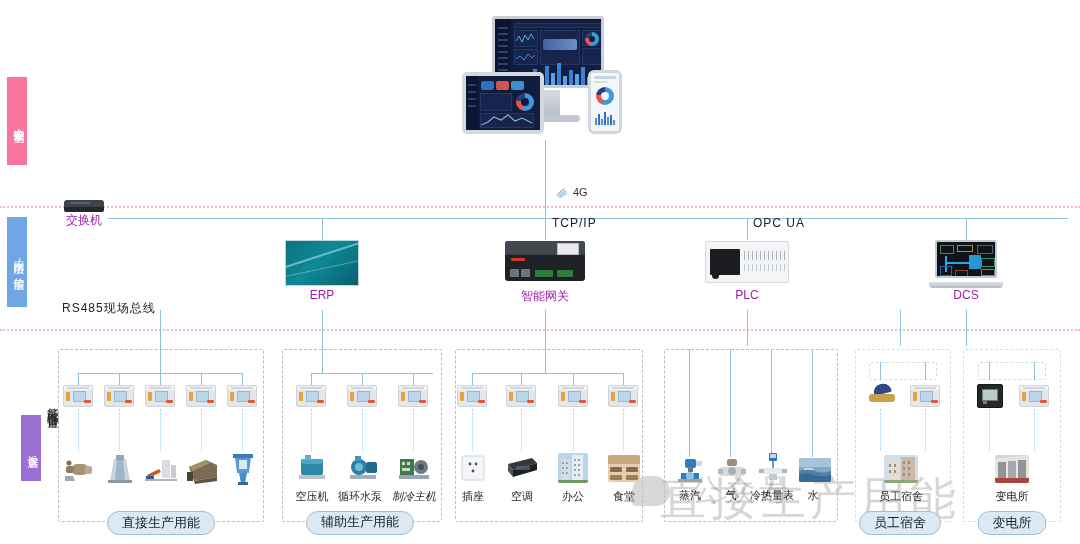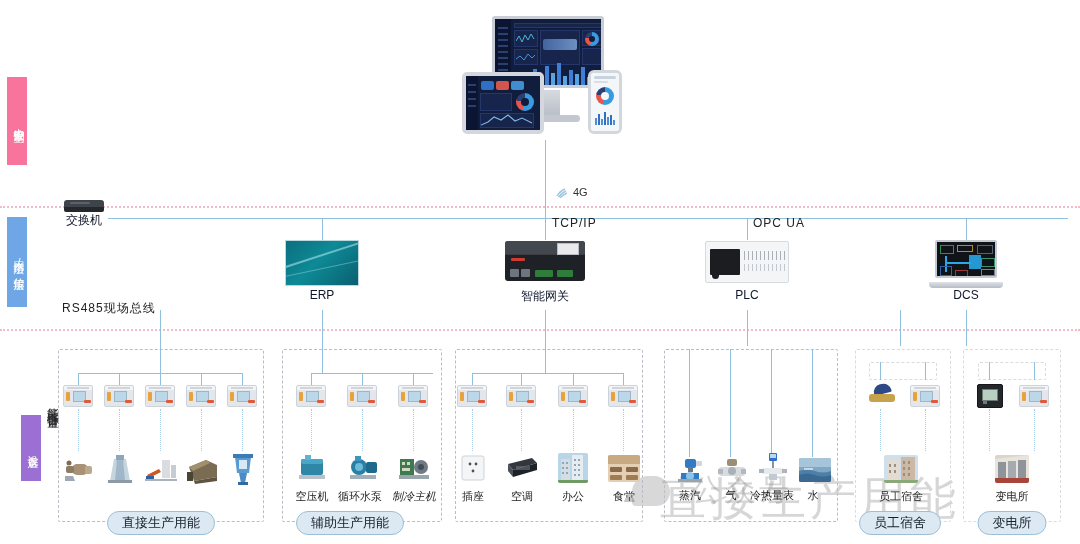--- a/index.html
+++ b/index.html
@@ -92,21 +92,21 @@
   }
   .donut::after {
     content:""; position:absolute; inset: 26%; border-radius: 50%; background: #101d3d;
   }
   .donut-l::after { background: #f4f7fa; }
   .spark { position: absolute; }
   .chip { position: absolute; border-radius: 2px; }
 
   
   .dev-label {
-    position: absolute; text-align: center; font-size: 12px; color: #0f172a;
+    position: absolute; text-align: center; font-size: 12px; color: #a21caf;
     white-space: nowrap; transform: translateX(-50%);
   }
   .proto-label {
     position: absolute; font-size: 12px; color: #222; letter-spacing: 1px;
     font-family: "Liberation Sans", sans-serif; white-space: nowrap;
   }
 
   
   .switch-art {
     position: absolute; width: 40px; height: 12px;
@@ -554,21 +554,21 @@
       <rect x="9" y="9" width="3" height="3" fill="#cfd8c4"></rect>
       <rect x="4" y="15" width="8" height="3" fill="#cfd8c4"></rect>
       <circle cx="23" cy="14" r="7" fill="#6e7a85"></circle>
       <circle cx="23" cy="14" r="3" fill="#444d56"></circle>
       <rect x="1" y="22" width="30" height="4" fill="#9aa4ad"></rect>
     </svg>
   </div>
   <div class="thumb-label" style="left:312px; top:489px;">空压机</div>
   <div class="thumb-label" style="left:360px; top:489px;">循环水泵</div>
   <div class="thumb-label" style="left:414px; top:489px;font-style:italic;">制冷主机</div>
-  <div class="pill" style="left:350px; top:511px;">辅助生产用能</div>
+  <div class="pill" style="left:360px; top:511px;font-family:Liberation Mono, monospace;">辅助生产用能</div>
 
   <div class="group-box" style="left:455px; top:349px; width:188px; height:173px;"></div>
   <div class="hline" style="left:472px; top:373px; width:152px;"></div>
   <div class="vline" style="left:545px; top:346px; height:27px;"></div>
   <div class="vline" style="left:472px; top:373px; height:12px;"></div>
   <div class="vline" style="left:521px; top:373px; height:12px;"></div>
   <div class="vline" style="left:573px; top:373px; height:12px;"></div>
   <div class="vline" style="left:623px; top:373px; height:12px;"></div>
   <div class="meter" style="left:457px; top:385px;">
       <div class="top"></div>

